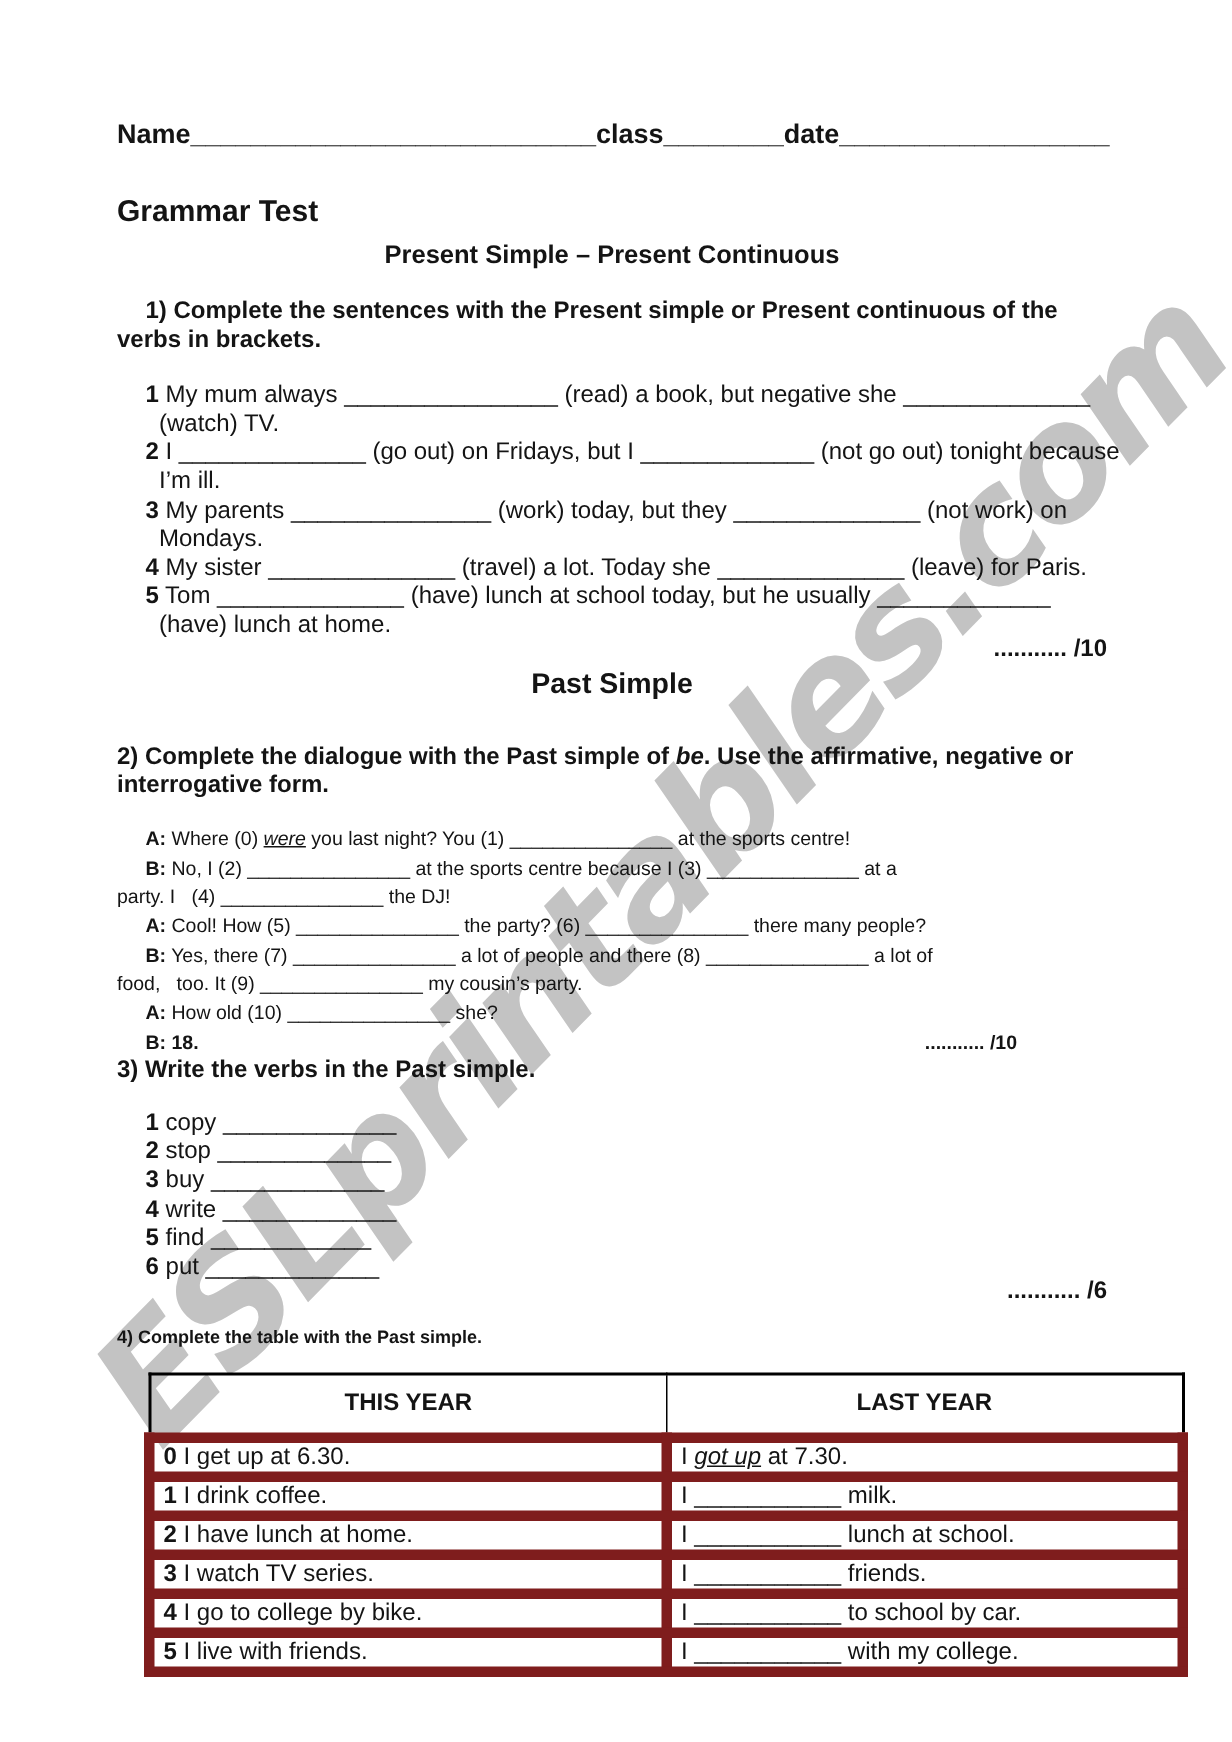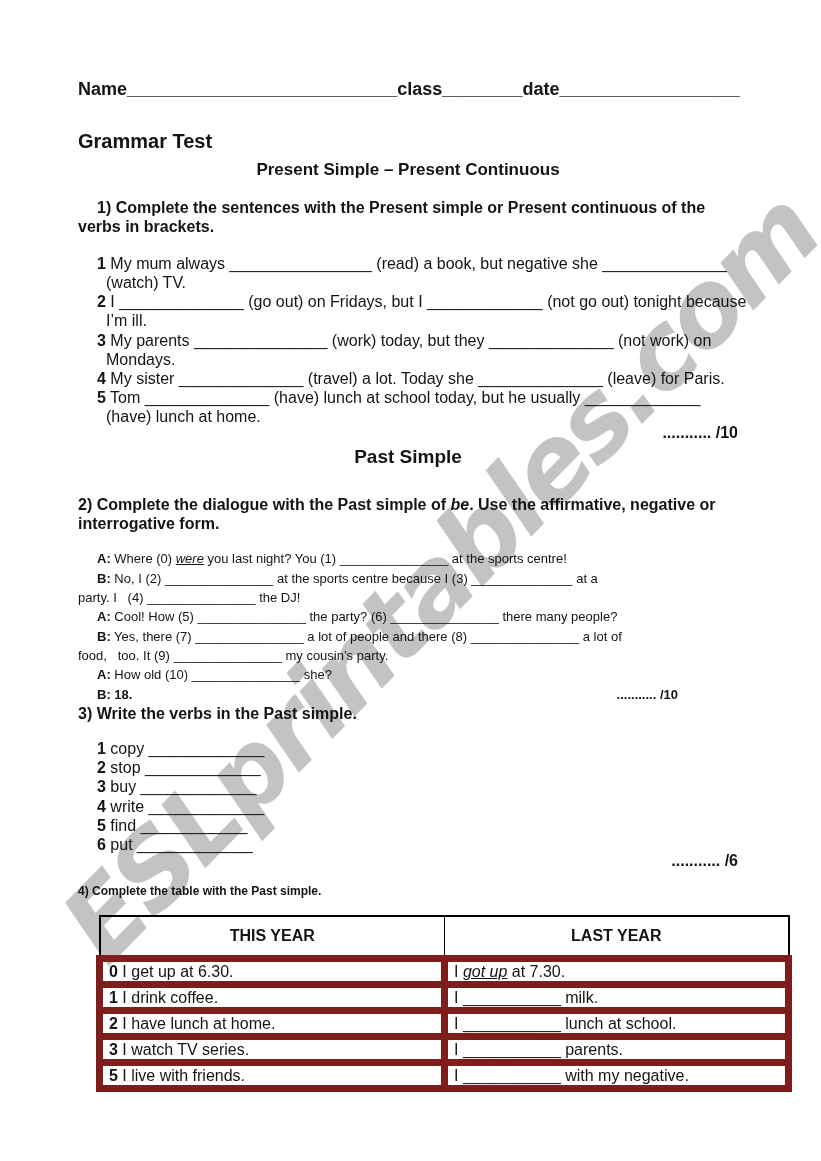--- a/index.html
+++ b/index.html
@@ -148,23 +148,27 @@
       <tr>
         <td><span class="num">1</span><span class="t"> I drink coffee.</span></td>
         <td><span class="t">I ___________ milk.</span></td>
       </tr>
       <tr>
         <td><span class="num">2</span><span class="t"> I have lunch at home.</span></td>
         <td><span class="t">I ___________ lunch at school.</span></td>
       </tr>
       <tr>
         <td><span class="num">3</span><span class="t"> I watch TV series.</span></td>
-        <td><span class="t">I ___________ parents.</span></td>
+        <td><span class="t">I ___________ friends.</span></td>
+      </tr>
+      <tr>
+        <td><span class="num">4</span><span class="t"> I go to college by bike.</span></td>
+        <td><span class="t">I ___________ to school by car.</span></td>
       </tr>
       <tr>
         <td><span class="num">5</span><span class="t"> I live with friends.</span></td>
-        <td><span class="t">I ___________ with my negative.</span></td>
+        <td><span class="t">I ___________ with my college.</span></td>
       </tr>
     </tbody>
       </table>
 
   </div>
 </div>
 
 </body></html>

